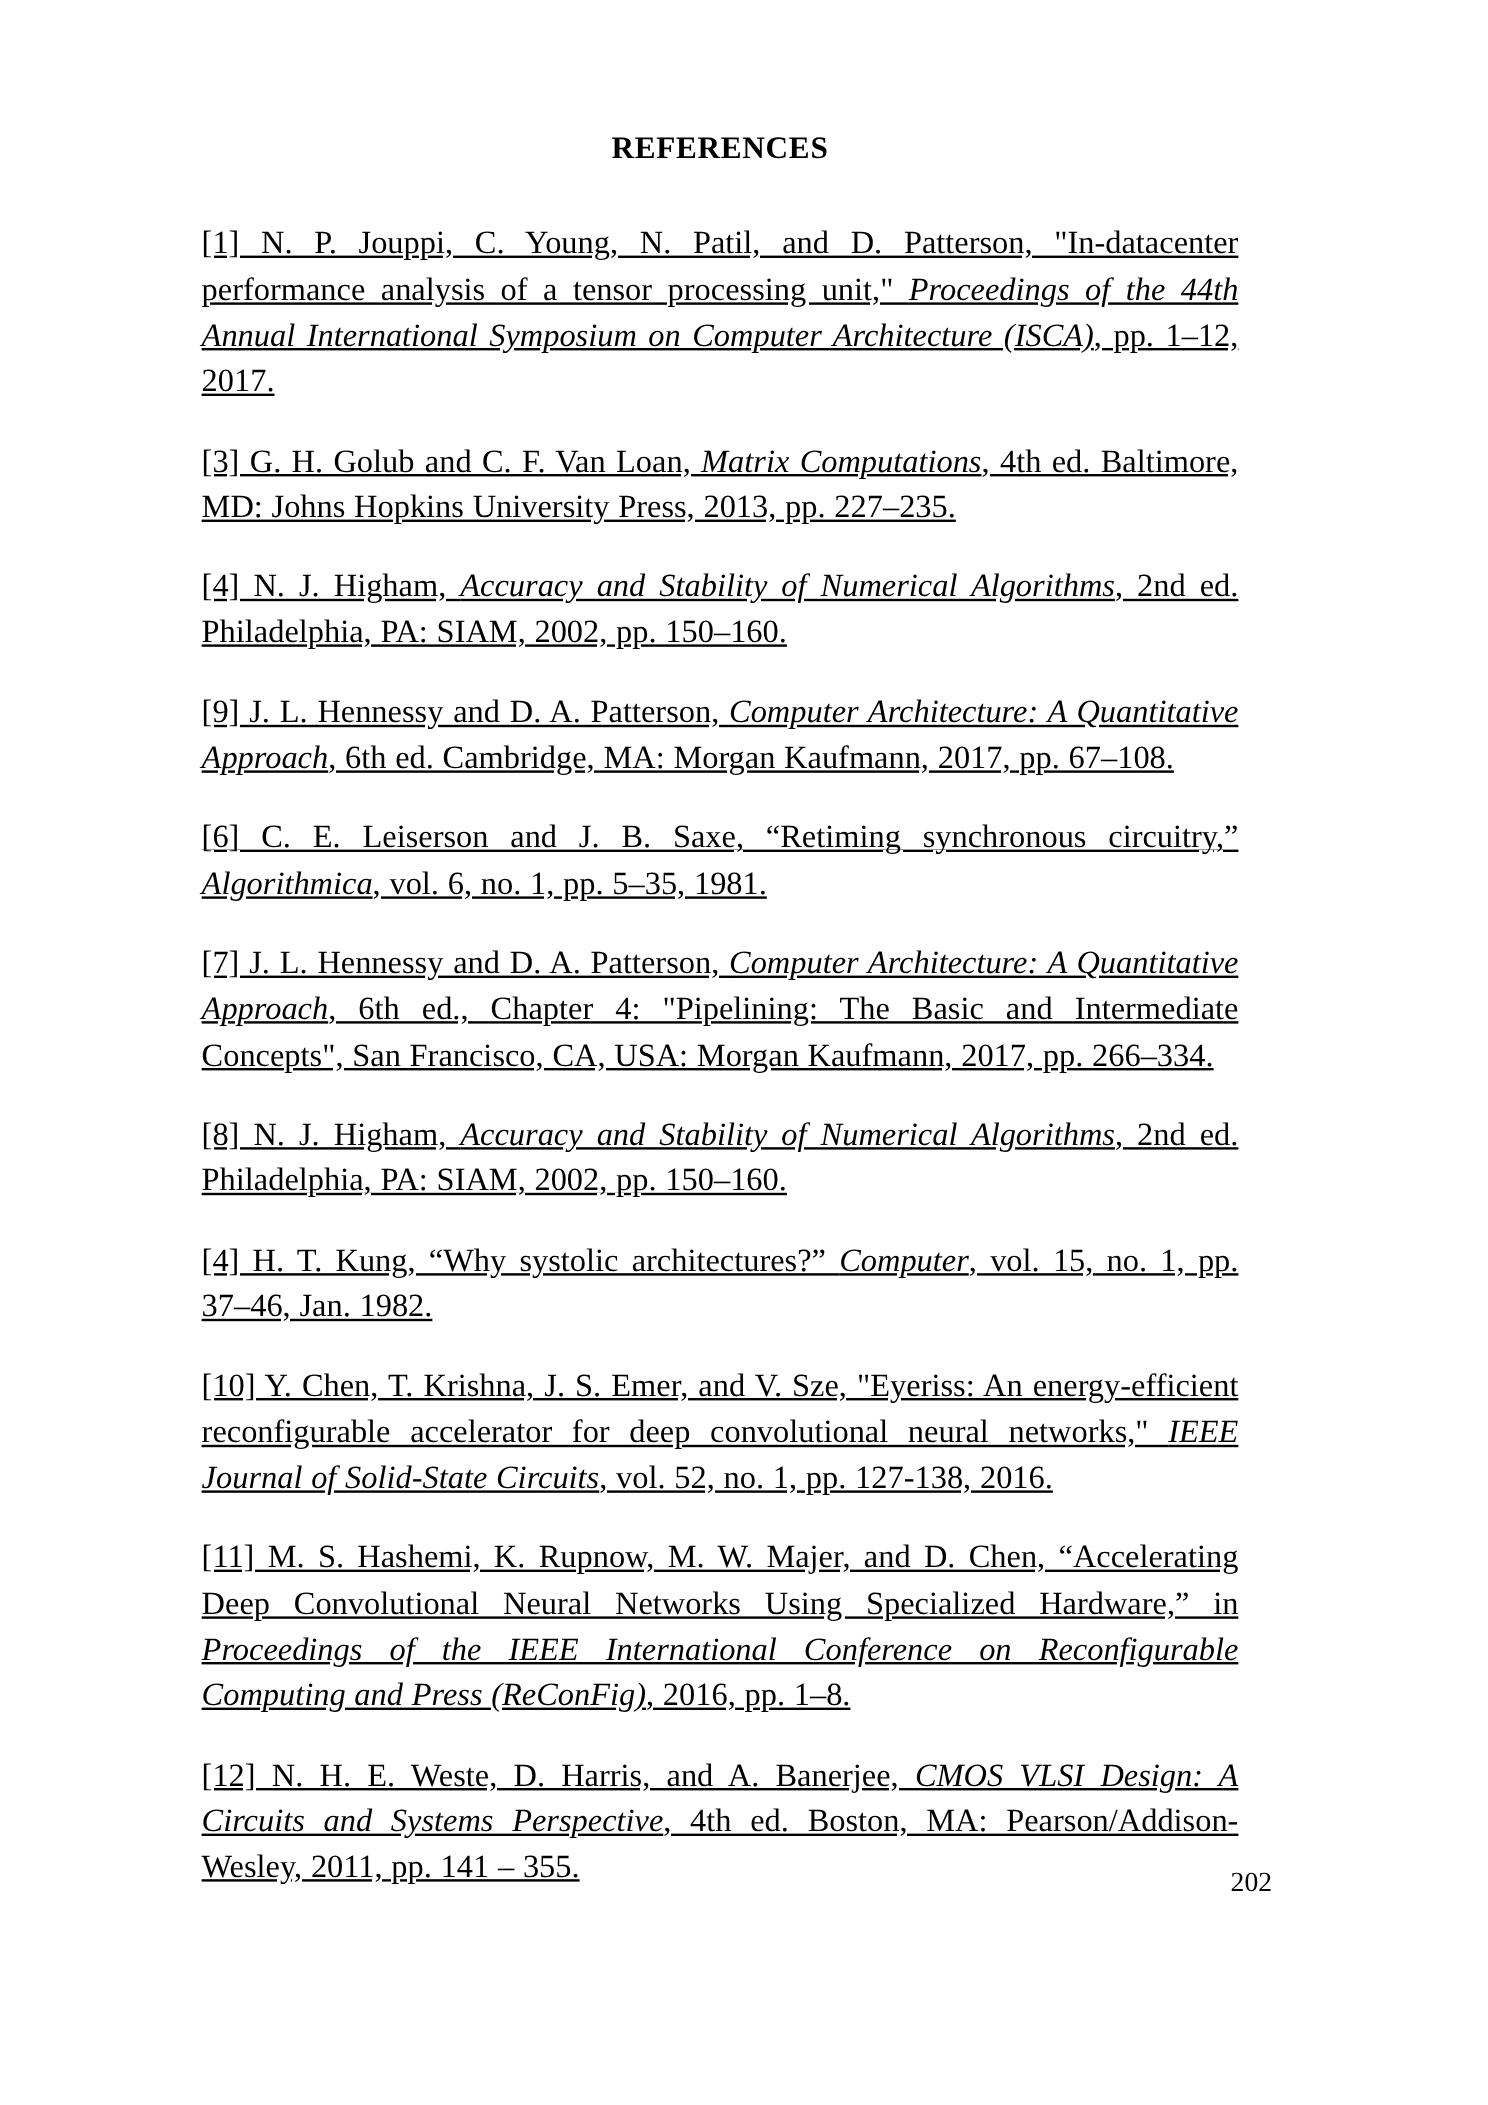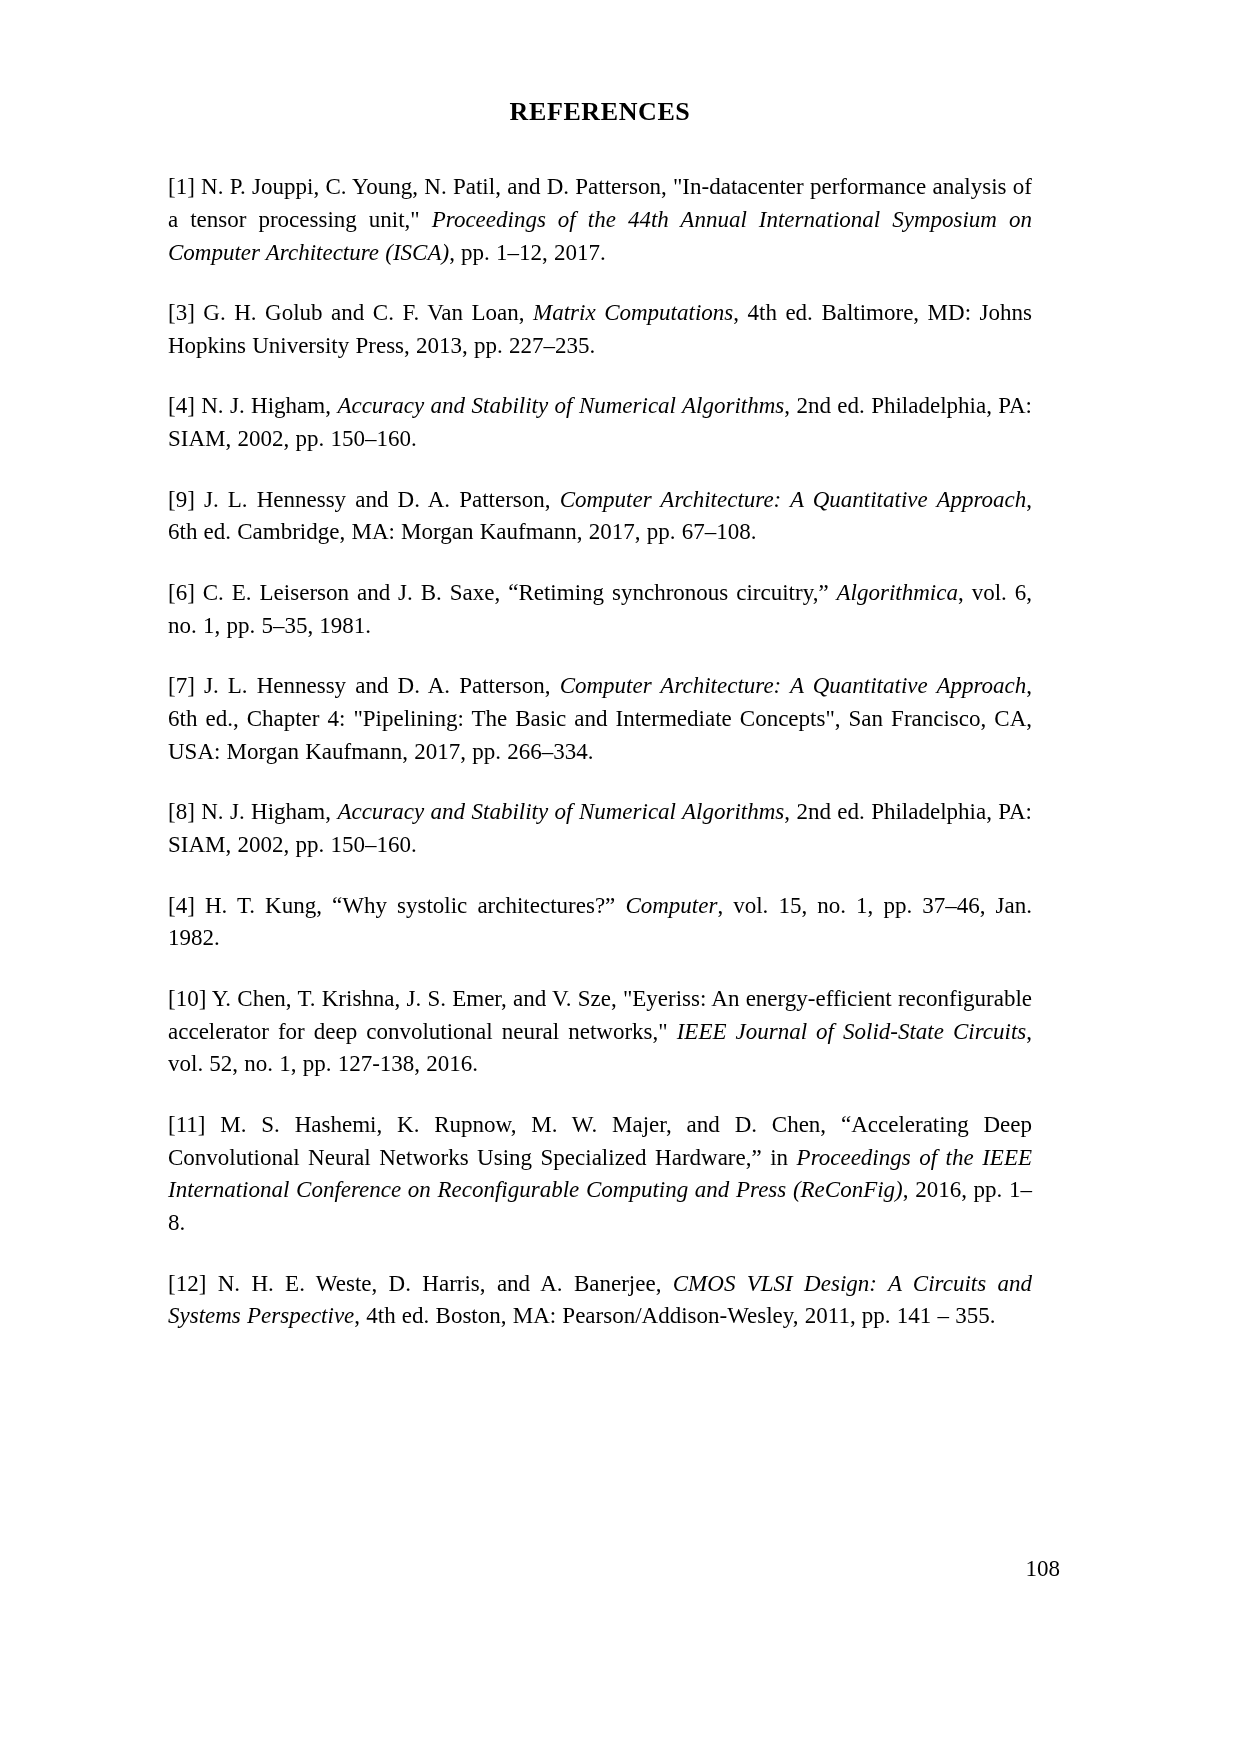--- a/index.html
+++ b/index.html
@@ -15,44 +15,45 @@
     position: relative;
     width: 1240px;
     height: 1754px;
     background: #ffffff;
     box-sizing: border-box;
     overflow: hidden;
   }
   .content {
     position: absolute;
     left: 168px;
-    top: 96px;
+    top: 108px;
     width: 864px;
   }
   .page-title {
     text-align: center;
     font-size: 26px;
     font-weight: bold;
     letter-spacing: 0.6px;
     margin: 0 0 44px 0;
     line-height: 1.2;
   }
   .ref-list {
     margin: 0;
     padding: 0;
     list-style: none;
   }
   .ref-item {
-    font-size: 23px;
+    font-size: 27px;
     line-height: 1.42;
     text-align: justify;
     text-justify: inter-word;
     margin: 0 0 28px 0;
     hyphens: none;
     word-spacing: 0.02em;
+    text-decoration: underline;
   }
   .ref-item:last-child {
     margin-bottom: 10px;
   }
   .ref-item i {
     font-style: italic;
   }
   .page-number {
     position: absolute;
     right: 180px;
@@ -75,14 +76,14 @@
         <li class="ref-item"><span>[9] J. L. Hennessy and D. A. Patterson, </span><i>Computer Architecture: A Quantitative Approach</i><span>, 6th ed. Cambridge, MA: Morgan Kaufmann, 2017, pp. 67–108.</span></li>
         <li class="ref-item"><span>[6] C. E. Leiserson and J. B. Saxe, “Retiming synchronous circuitry,” </span><i>Algorithmica</i><span>, vol. 6, no. 1, pp. 5–35, 1981.</span></li>
         <li class="ref-item"><span>[7] J. L. Hennessy and D. A. Patterson, </span><i>Computer Architecture: A Quantitative Approach</i><span>, 6th ed., Chapter 4: "Pipelining: The Basic and Intermediate Concepts", San Francisco, CA, USA: Morgan Kaufmann, 2017, pp. 266–334.</span></li>
         <li class="ref-item"><span>[8] N. J. Higham, </span><i>Accuracy and Stability of Numerical Algorithms</i><span>, 2nd ed. Philadelphia, PA: SIAM, 2002, pp. 150–160.</span></li>
         <li class="ref-item"><span>[4] H. T. Kung, “Why systolic architectures?” </span><i>Computer</i><span>, vol. 15, no. 1, pp. 37–46, Jan. 1982.</span></li>
         <li class="ref-item"><span>[10] Y. Chen, T. Krishna, J. S. Emer, and V. Sze, "Eyeriss: An energy-efficient reconfigurable accelerator for deep convolutional neural networks," </span><i>IEEE Journal of Solid-State Circuits</i><span>, vol. 52, no. 1, pp. 127-138, 2016.</span></li>
         <li class="ref-item"><span>[11] M. S. Hashemi, K. Rupnow, M. W. Majer, and D. Chen, “Accelerating Deep Convolutional Neural Networks Using Specialized Hardware,” in </span><i>Proceedings of the IEEE International Conference on Reconfigurable Computing and Press (ReConFig)</i><span>, 2016, pp. 1–8.</span></li>
         <li class="ref-item"><span>[12] N. H. E. Weste, D. Harris, and A. Banerjee, </span><i>CMOS VLSI Design: A Circuits and Systems Perspective</i><span>, 4th ed. Boston, MA: Pearson/Addison-Wesley, 2011, pp. 141 – 355.</span></li>
       </ol>
   </div>
-  <div class="page-number">108</div>
+  <div class="page-number">202</div>
 </div>
 
 </body></html>

